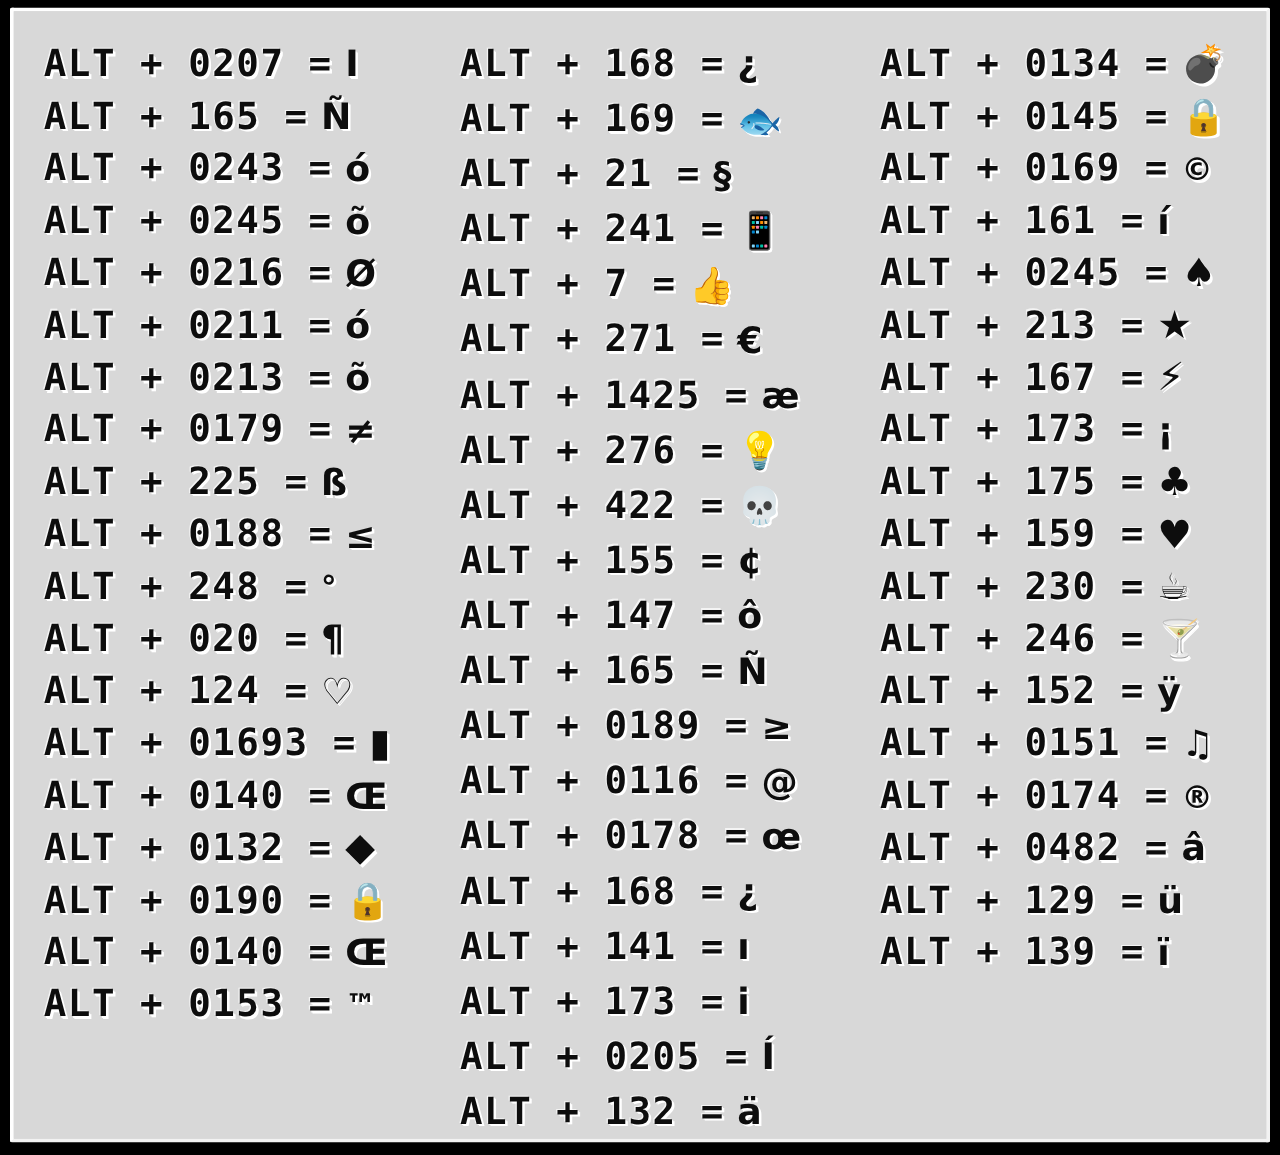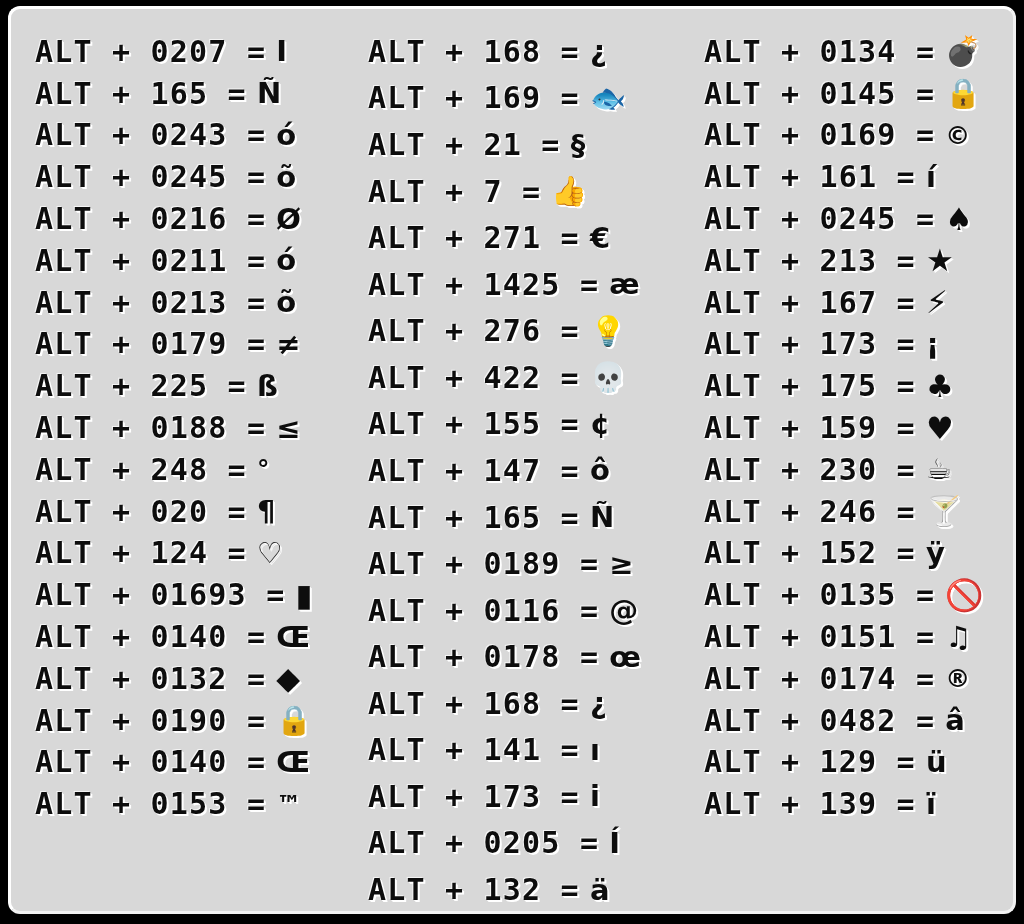--- a/index.html
+++ b/index.html
@@ -24,21 +24,21 @@
     position: absolute;
     left: 8px;
     top: 6px;
     width: 1008px;
     height: 908px;
     background: #d8d8d8;
     border-top: 3px solid #ffffff;
     border-left: 3px solid #ffffff;
     border-right: 3px solid #f2f2f2;
     border-bottom: 3px solid #f2f2f2;
-    border-radius: 12px;
+    border-radius: 2px;
     box-sizing: border-box;
     overflow: hidden;
   }
   #cols {
     position: absolute;
     left: 0;
     top: 0;
     width: 1002px;
     height: 902px;
     display: flex;
@@ -183,20 +183,24 @@
           </div>
           <div class="row">
             <span class="code">ALT + 169 =</span>
             <span class="sym">🐟</span>
           </div>
           <div class="row">
             <span class="code">ALT + 21 =</span>
             <span class="sym">§</span>
           </div>
           <div class="row">
+            <span class="code">ALT + 241 =</span>
+            <span class="sym">📱</span>
+          </div>
+          <div class="row">
             <span class="code">ALT + 7 =</span>
             <span class="sym">👍</span>
           </div>
           <div class="row">
             <span class="code">ALT + 271 =</span>
             <span class="sym">€</span>
           </div>
           <div class="row">
             <span class="code">ALT + 1425 =</span>
             <span class="sym">æ</span>
@@ -299,24 +303,20 @@
             <span class="code">ALT + 230 =</span>
             <span class="sym">☕</span>
           </div>
           <div class="row">
             <span class="code">ALT + 246 =</span>
             <span class="sym">🍸</span>
           </div>
           <div class="row">
             <span class="code">ALT + 152 =</span>
             <span class="sym">ÿ</span>
-          </div>
-          <div class="row">
-            <span class="code">ALT + 0135 =</span>
-            <span class="sym big">🚫</span>
           </div>
           <div class="row">
             <span class="code">ALT + 0151 =</span>
             <span class="sym">♫</span>
           </div>
           <div class="row">
             <span class="code">ALT + 0174 =</span>
             <span class="sym sm">®</span>
           </div>
           <div class="row">

